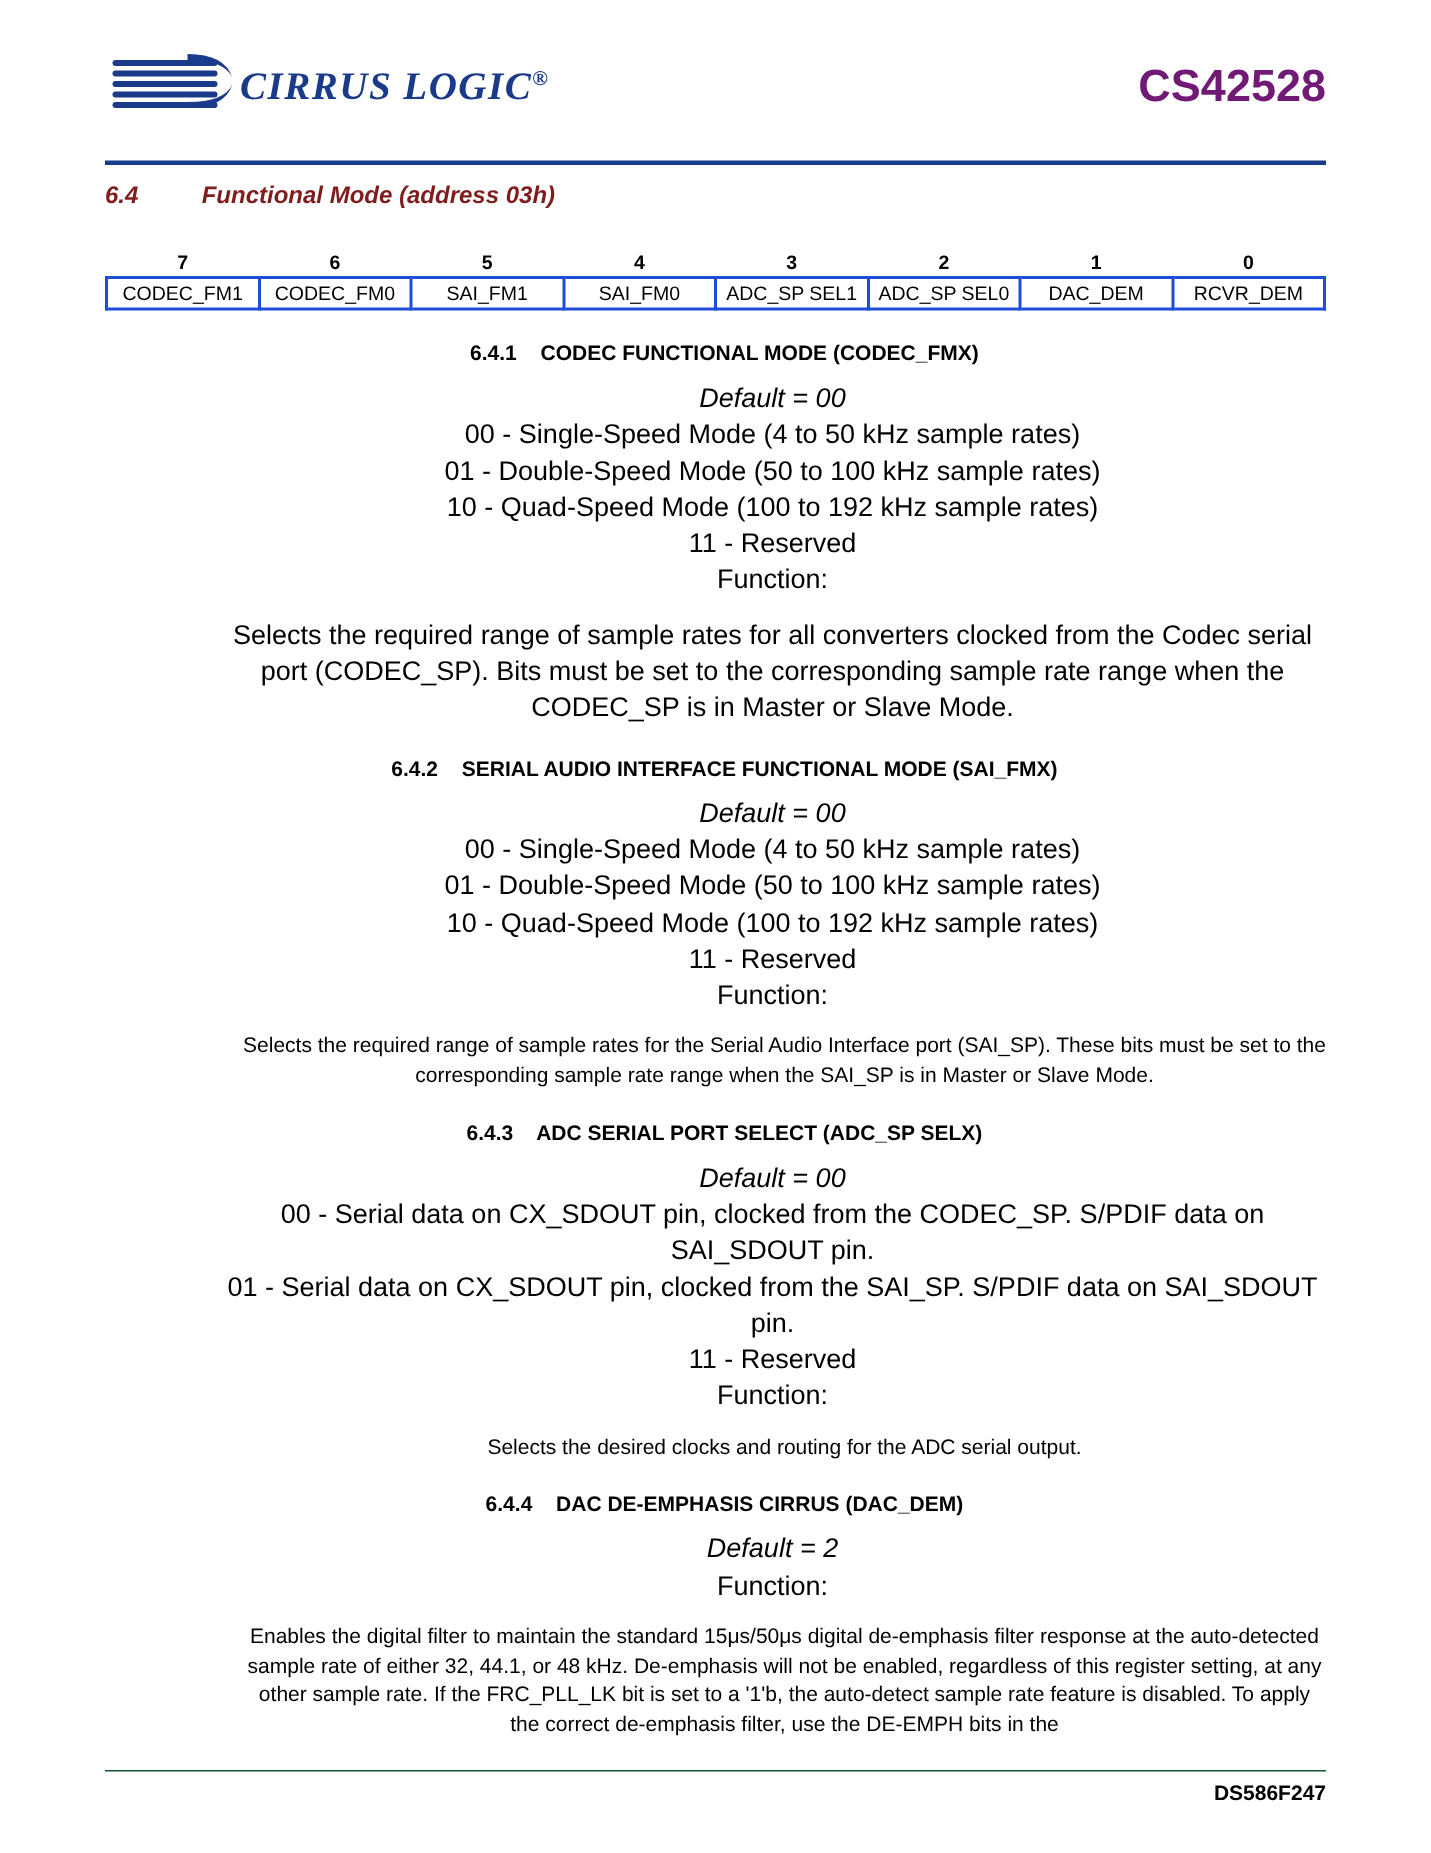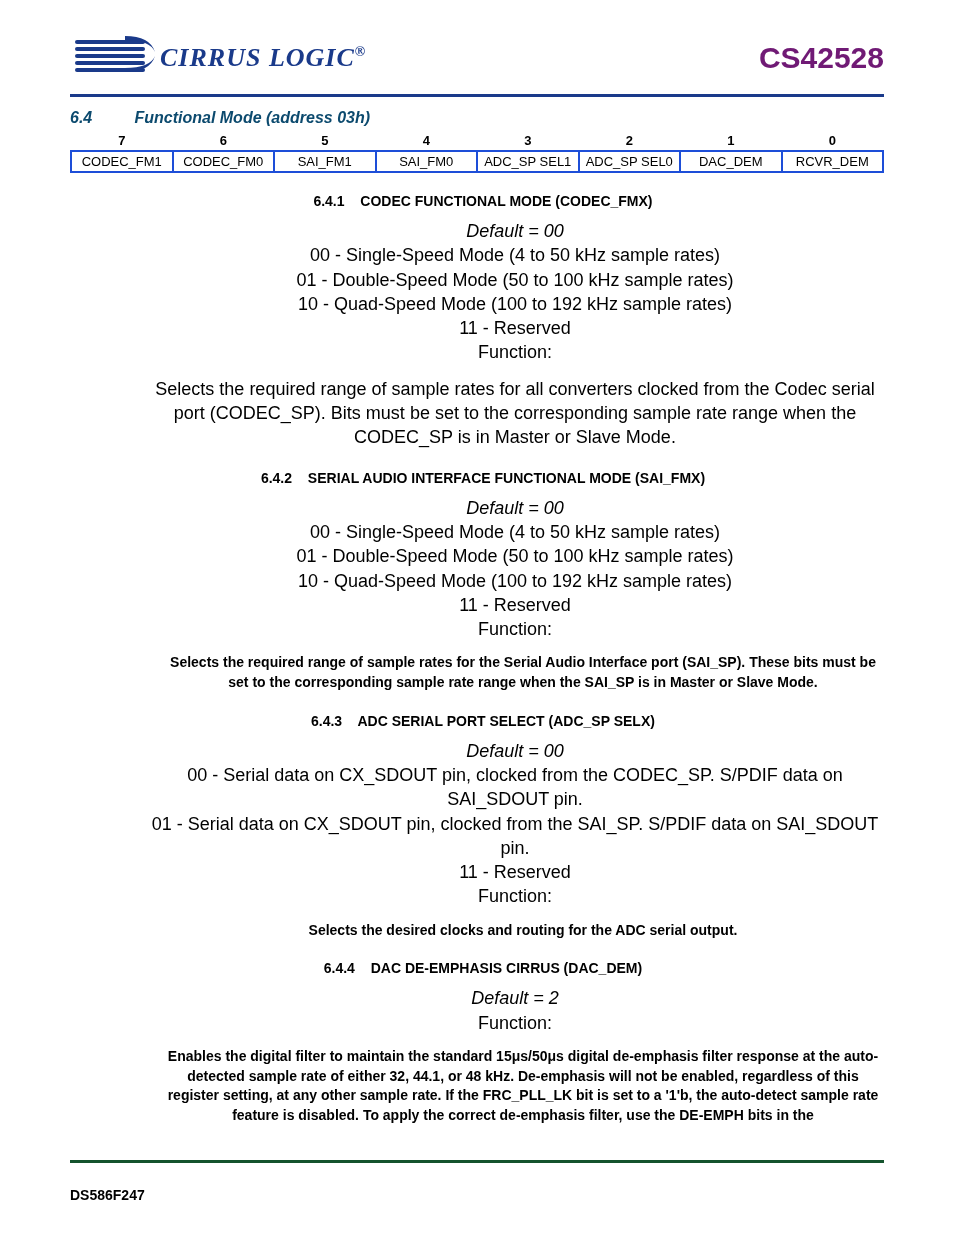--- a/index.html
+++ b/index.html
@@ -16,21 +16,21 @@
     padding: 30px 70px 40px 70px;
     box-sizing: border-box;
     height: 100%;
     position: relative;
   }
   .header {
     display: flex;
     align-items: center;
     justify-content: space-between;
     border-bottom: 3px solid #1a3a8a;
-    padding-bottom: 9px;
+    padding-bottom: 22px;
     margin-bottom: 12px;
   }
   .logo-wrap {
     display: flex;
     align-items: center;
   }
   .logo-icon {
     width: 90px;
     height: 55px;
     margin-right: 0;
@@ -50,22 +50,22 @@
     font-family: Arial, Helvetica, sans-serif;
     font-weight: bold;
     font-size: 30px;
     color: #701a75;
   }
   .section-heading {
     font-family: Arial, Helvetica, sans-serif;
     font-style: italic;
     font-weight: bold;
     font-size: 16px;
-    color: #0c4a6e;
-    margin: 8px 0 4px 0;
+    color: #7f1d1d;
+    margin: 8px 0 25px 0;
   }
   .section-num {
     display: inline-block;
     width: 60px;
   }
   .reg-table {
     width: 100%;
     border-collapse: collapse;
     margin: 0 0 20px 0;
     font-size: 13px;
@@ -96,37 +96,36 @@
   }
   .indent1 {
     margin-left: 76px;
     font-size: 18px;
     line-height: 1.35;
   }
   .indent2 {
     margin-left: 92px;
     font-size: 14px;
     line-height: 1.4;
-    font-weight: bold;
   }
   .default {
     font-style: italic;
   }
   .body-para {
     margin-top: 12px;
   }
   .footer {
     position: absolute;
     bottom: 32px;
     left: 70px;
     right: 70px;
-    border-top: 3px solid #14532d;
-    padding-top: 24px;
+    border-top: 1px solid #14532d;
+    padding-top: 6px;
     display: flex;
-    justify-content: flex-start;
+    justify-content: flex-end;
     font-weight: bold;
     font-size: 14px;
   }
 </style>
 </head>
 <body>
 
 <div class="page">
 
   <div class="header">

